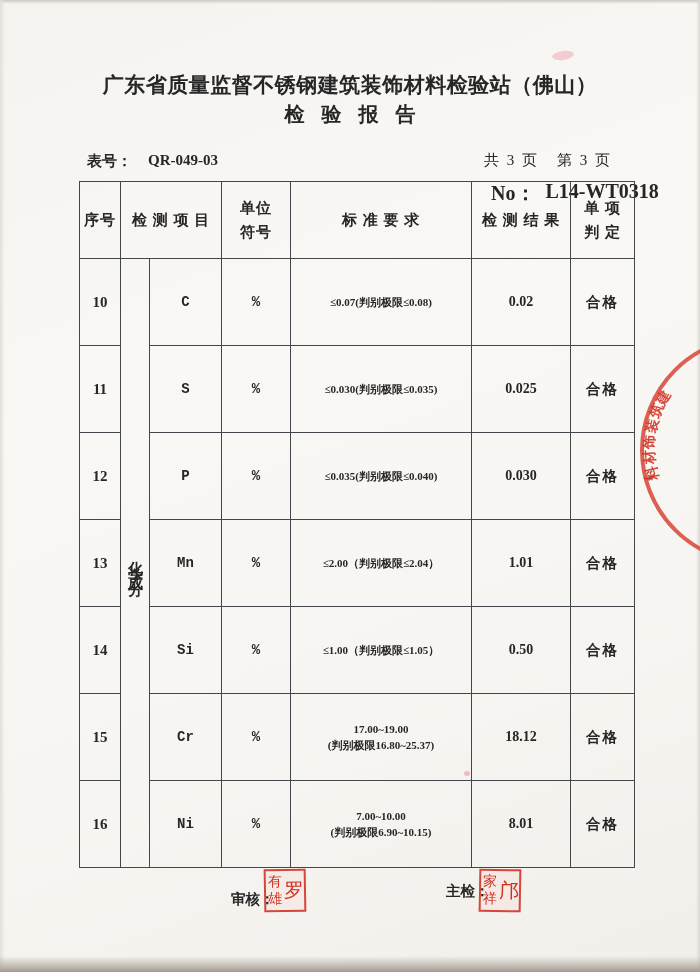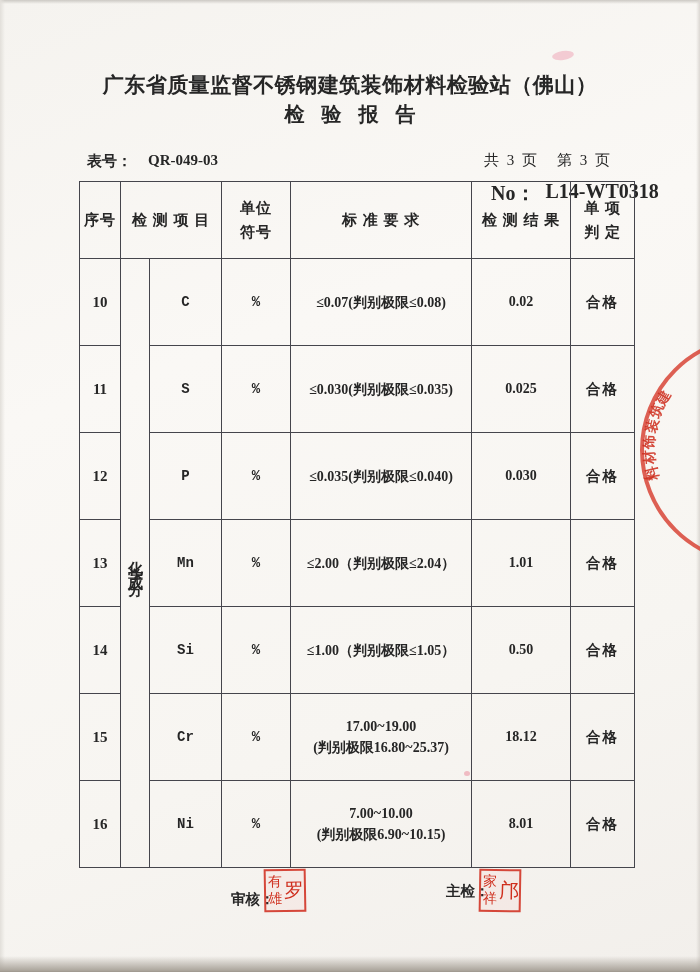--- a/index.html
+++ b/index.html
@@ -37,21 +37,21 @@
     border:1px solid #45454c; text-align:center; vertical-align:middle;
     font-weight:bold; padding:0; overflow:hidden;}
   tr.hdr{height:77px;} tr.row{height:87px;}
   th{font-size:15px;letter-spacing:1px;}
   th .two-line{line-height:1.6;letter-spacing:1px;}
   td.seq{font-size:15px;}
   td.cat{writing-mode:vertical-rl;text-orientation:upright;letter-spacing:7px;
     font-size:15px;}
   td.item, td.unit{font-family:"Liberation Mono","DejaVu Sans Mono",monospace;
     font-size:14px;}
-  td.req{font-size:14px;line-height:1.5;border-radius:31px;}
+  td.req{font-size:11px;line-height:1.5;border-radius:31px;}
   td.req .req2:empty{display:none;}
   td.result{font-size:14px;}
   td.verdict{font-size:14.5px;letter-spacing:2px;}
 
   .footer-label{position:absolute;font-size:14.5px;font-weight:bold;}
   .lbl-review{left:231px;top:882px;margin-top:8px;}
   .lbl-inspect{left:446px;top:882px;}
   .name-stamp{position:absolute;width:42px;height:43px;border:2px solid rgba(207,42,27,.85);
     display:flex;flex-direction:row;color:#cf2f1e;background:rgba(255,60,40,0.04);}
   .name-stamp .left-col{flex:1;display:flex;flex-direction:column;justify-content:space-around;

